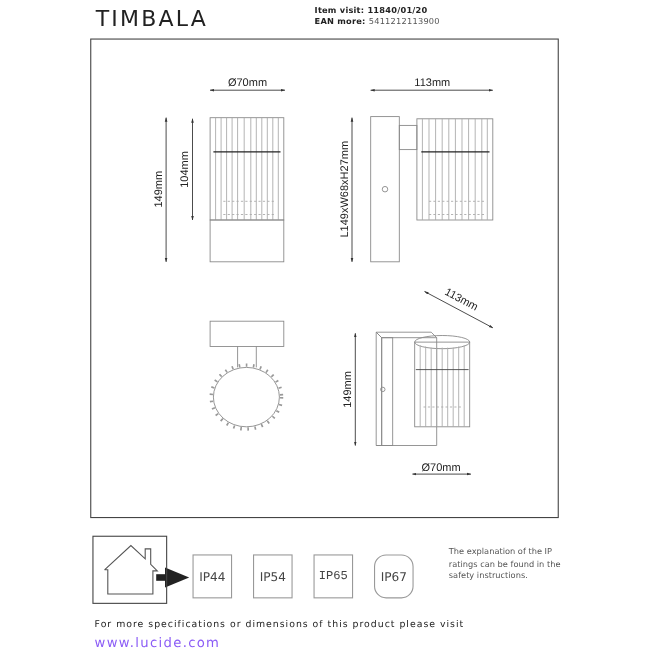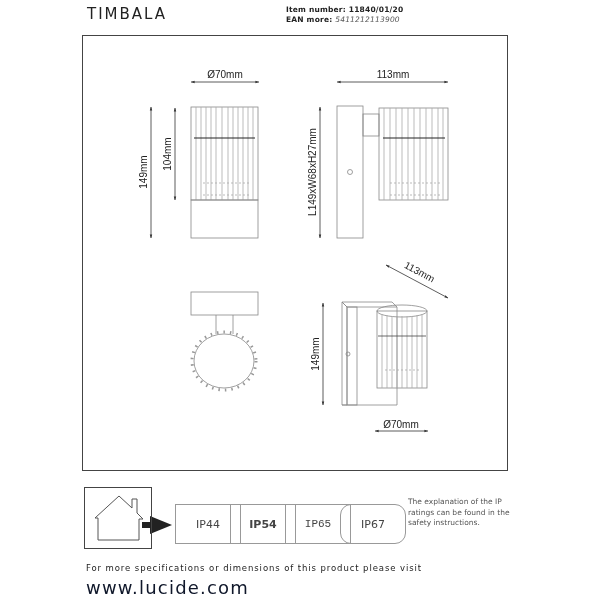--- a/index.html
+++ b/index.html
@@ -1,40 +1,40 @@
 <!DOCTYPE html>
 <html><head>
   <meta charset="utf-8">
   <style>
     html, body { margin: 0; padding: 0; background: #ffffff; }
     body { width: 600px; height: 600px; position: relative; overflow: hidden;
            font-family: "DejaVu Sans", sans-serif; color: #222; }
     .abs { position: absolute; }
-    .title { left: 87px; top: 5px; font-size: 15px; letter-spacing: 2px; color: #222; font-weight: normal; }
+    .title { left: 87px; top: 5px; font-size: 20px; letter-spacing: 2px; color: #222; font-weight: normal; }
     .meta { left: 286px; top: 5px; font-size: 7.5px; line-height: 10px; color: #222; font-weight: bold; letter-spacing: 0.2px; }
-    .meta .val-light { font-weight: normal; color: #555; font-style: italic; }
+    .meta .val-light { font-weight: normal; color: #555; }
     .frame { left: 82px; top: 35px; width: 426px; height: 436px; border: 1.5px solid #444; box-sizing: border-box; }
     svg { position: absolute; left: 0; top: 0; }
     .dim-text { font-family: "Liberation Sans", sans-serif; font-size: 10px; fill: #222; }
-    .ipbox { position: absolute; top: 504px; width: 66px; height: 40px; border: 1px solid #999;
+    .ipbox { position: absolute; top: 504px; width: 36px; height: 40px; border: 1px solid #999;
              box-sizing: border-box; display: flex; align-items: center; justify-content: center;
              font-size: 11px; color: #444; font-family: "DejaVu Sans", sans-serif; }
     .house-box { position: absolute; left: 84px; top: 487px; width: 68px; height: 62px; border: 1.5px solid #444; box-sizing: border-box; }
     .ip-note { left: 408px; top: 497px; font-size: 7.5px; line-height: 10.5px; color: #555; width: 120px; }
     .footer-text { left: 86px; top: 563px; font-size: 8.5px; letter-spacing: 0.9px; color: #222; }
-    .footer-url { left: 86px; top: 577px; font-size: 18px; letter-spacing: 1.2px; color: #0f172a; }
+    .footer-url { left: 86px; top: 577px; font-size: 12px; letter-spacing: 1.2px; color: #8b5cf6; }
   </style>
 </head>
 <body>
 
 <div class="abs title">TIMBALA</div>
 
 <div class="abs meta">
   <div>
-    <span>Item number:</span>
+    <span>Item visit:</span>
     <span>11840/01/20</span>
   </div>
   <div>
     <span>EAN more:</span>
     <span class="val-light">5411212113900</span>
   </div>
 </div>
 
 <div class="abs frame"></div>
 
@@ -149,20 +149,20 @@
   </g>
 </svg>
 
 <div class="house-box">
   <svg width="68" height="62" viewBox="0 0 68 62">
     <polyline points="10,30 34,8 47,20 47,11 52,11 52,25 58,31 54,31 54,52 13,52 13,30 10,30" fill="none" stroke="#555" stroke-width="1"></polyline>
   </svg>
 </div>
 
 <div class="ipbox" style="left:175px;">IP44</div>
-<div class="ipbox" style="left:230px;font-weight:bold;">IP54</div>
+<div class="ipbox" style="left:230px;">IP54</div>
 <div class="ipbox" style="left:285px;font-family:Liberation Mono, monospace;">IP65</div>
 <div class="ipbox" style="left:340px;border-radius:11px;">IP67</div>
 
 <div class="abs ip-note">The explanation of the IP ratings can be found in the safety instructions.</div>
 
 <div class="abs footer-text">For more specifications or dimensions of this product please visit</div>
 <div class="abs footer-url">www.lucide.com</div>
 
 </body></html>

